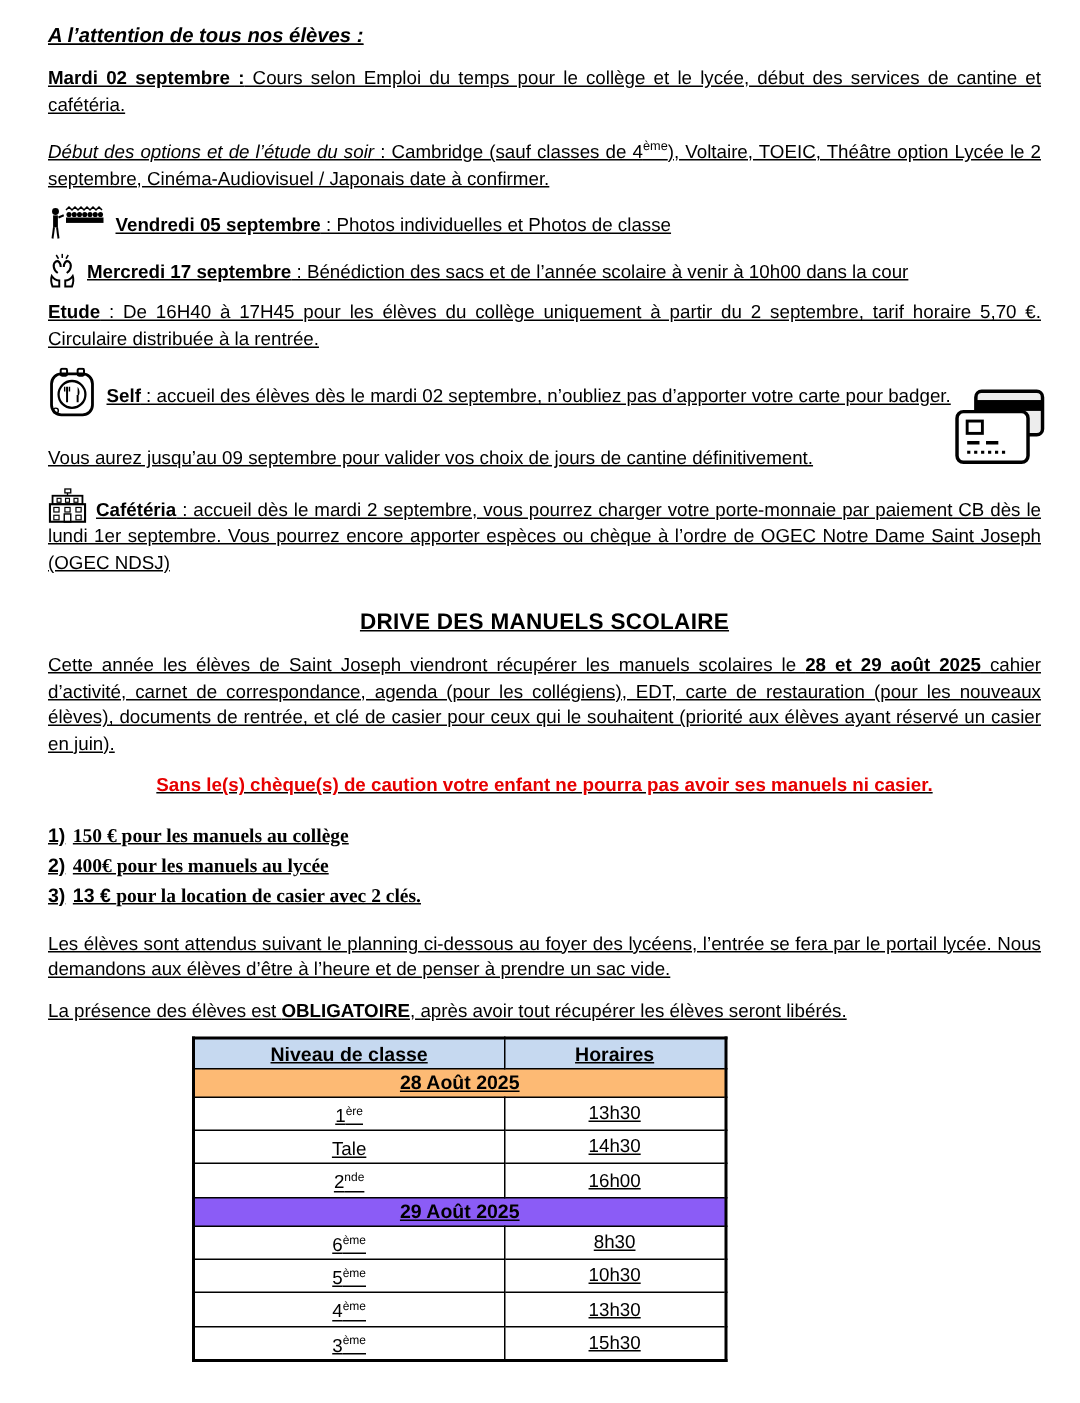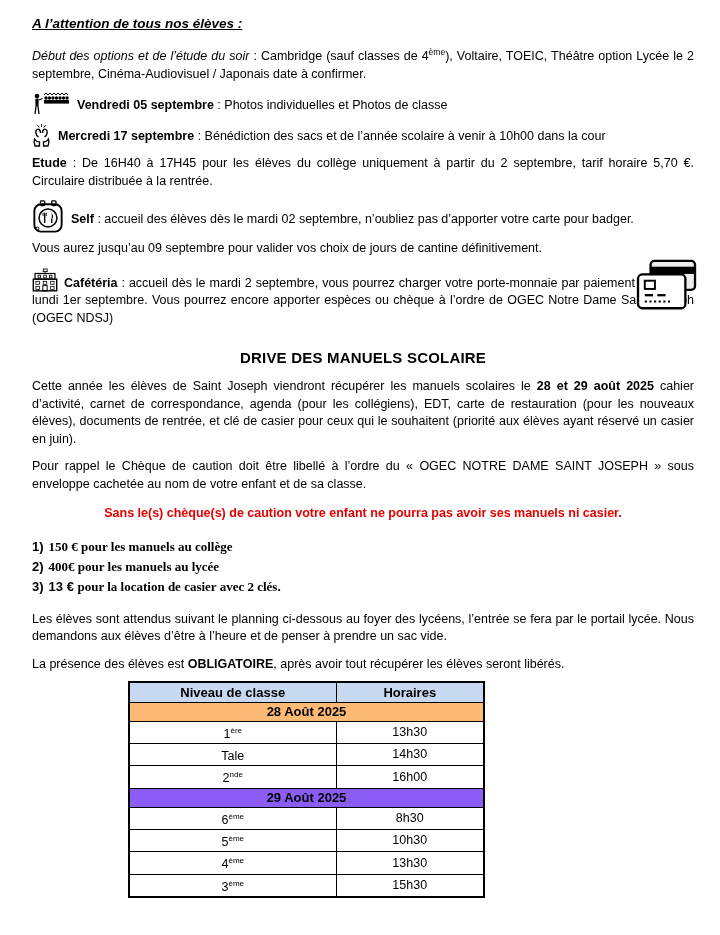--- a/index.html
+++ b/index.html
@@ -1,24 +1,24 @@
 <!DOCTYPE html>
 <html><head>
 <meta charset="utf-8">
 <style>
   html,body{margin:0;padding:0;background:#fff;}
   body{width:720px;height:935px;overflow:hidden;font-family:"Liberation Sans","DejaVu Sans",sans-serif;color:#000;}
-  .page{position:relative;box-sizing:border-box;width:718px;height:935px;padding:16px 24px 0 32px;background:#fff;}
+  .page{position:relative;box-sizing:border-box;width:718px;height:935px;padding:16px 24px 0 32px;background:#fff;text-decoration:underline;}
   .h1{font-size:13.5px;font-weight:bold;font-style:italic;text-decoration:underline;margin:0 0 13px 0;}
   p{margin:0 0 10px 0;font-size:12.5px;line-height:17.5px;text-align:justify;}
   .b{font-weight:bold;}
   .it{font-style:italic;}
   sup{font-size:8.5px;}
   .mb8{margin-bottom:8px;}
-  .mb6{margin-bottom:6px;}
+  .mb6{margin-bottom:18px;}
   .mb12{margin-bottom:12px;}
   .mb22{margin-bottom:22px;}
   .nojust{text-align:left;}
   .inl-icon{display:inline-block;vertical-align:-7px;margin-right:7px;}
   .inl-icon svg{display:block;}
   .title-orange{font-size:15px;font-weight:bold;text-align:center;margin:0 0 12px 0;letter-spacing:.2px;}
   .warning{font-weight:bold;font-size:12.5px;margin:0 0 14px 0;text-align:left;}
   .fees{margin:0 0 14px 0;}
   .fee{font-size:13px;line-height:20px;font-weight:bold;}
   .fee .num{font-family:"Liberation Sans",sans-serif;margin-right:5px;}
@@ -30,20 +30,21 @@
   .tbl .hdr td, .tbl .date td{font-weight:bold;font-size:13px;}
   .tbl sup{font-size:8px;}
 </style>
 </head>
 <body>
 
 <div class="page">
 
   <div class="h1">A l’attention de tous nos élèves :</div>
 
+  <p><span class="b">Mardi 02 septembre :</span><span> Cours selon Emploi du temps pour le collège et le lycée, début des services de cantine et cafétéria.</span></p>
 
   <p class="mb8"><span class="it">Début des options et de l’étude du soir</span><span> : Cambridge (sauf classes de 4</span><sup>ème</sup><span>), Voltaire, TOEIC, Théâtre option Lycée le 2 septembre, Cinéma-Audiovisuel / Japonais date à confirmer.</span></p>
 
   <p class="nojust mb8"><span class="inl-icon"><svg width="38" height="25" viewBox="0 0 38 25">
           <circle cx="5" cy="5" r="2.3" fill="#000"></circle>
           <rect x="3.4" y="7.6" width="3.2" height="8" fill="#000"></rect>
           <line x1="4" y1="15.5" x2="3" y2="23" stroke="#000" stroke-width="1.3"></line>
           <line x1="6" y1="15.5" x2="7" y2="23" stroke="#000" stroke-width="1.3"></line>
           <line x1="7" y1="9" x2="10.5" y2="7.5" stroke="#000" stroke-width="1.3"></line>
           <path d="M12,4 l2,-2 l2,2 l2,-2 l2,2 l2,-2 l2,2 l2,-2 l2,2 l2,-2 l2,2 l2,-2 l2,2" stroke="#000" stroke-width="1" fill="none"></path>
@@ -107,21 +108,20 @@
         <rect x="9" y="23.5" width="10.5" height="8.5" fill="none" stroke="#000" stroke-width="2"></rect>
         <line x1="9" y1="38.5" x2="17.5" y2="38.5" stroke="#000" stroke-width="2.4"></line>
         <line x1="22" y1="38.5" x2="30.5" y2="38.5" stroke="#000" stroke-width="2.4"></line>
         <line x1="9" y1="45" x2="36" y2="45" stroke="#000" stroke-width="2" stroke-dasharray="2.2,2.6"></line>
       </svg></div>
 
   <div class="title-orange" style="color:#000000;">DRIVE DES MANUELS SCOLAIRE</div>
 
   <p><span>Cette année les élèves de Saint Joseph viendront récupérer les manuels scolaires le </span><span class="b">28 et 29 août 2025</span><span> cahier d’activité, carnet de correspondance, agenda (pour les collégiens), EDT, carte de restauration (pour les nouveaux élèves), documents de rentrée, et clé de casier pour ceux qui le souhaitent (priorité aux élèves ayant réservé un casier en juin).</span></p>
 
-  <p class="mb12">Pour rappel le Chèque de caution doit être libellé à l’ordre du « OGEC NOTRE DAME SAINT JOSEPH » sous enveloppe cachetée au nom de votre enfant et de sa classe.</p>
 
   <p class="warning" style="color:#E60000;text-align:center;">Sans le(s) chèque(s) de caution votre enfant ne pourra pas avoir ses manuels ni casier.</p>
 
   <div class="fees">
     <div class="fee"><span class="num">1)</span><span class="sansb"></span><span class="serif">150 € pour les manuels au collège</span></div>
     <div class="fee"><span class="num">2)</span><span class="sansb"></span><span class="serif">400€ pour les manuels au lycée</span></div>
     <div class="fee"><span class="num">3)</span><span class="sansb">13 € </span><span class="serif">pour la location de casier avec 2 clés.</span></div>
   </div>
 
   <p>Les élèves sont attendus suivant le planning ci-dessous au foyer des lycéens, l’entrée se fera par le portail lycée. Nous demandons aux élèves d’être à l’heure et de penser à prendre un sac vide.</p>

